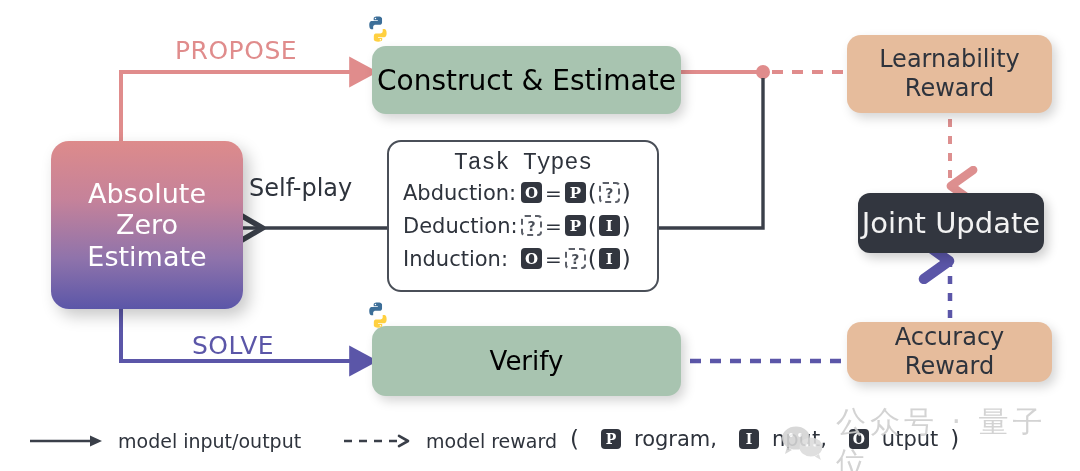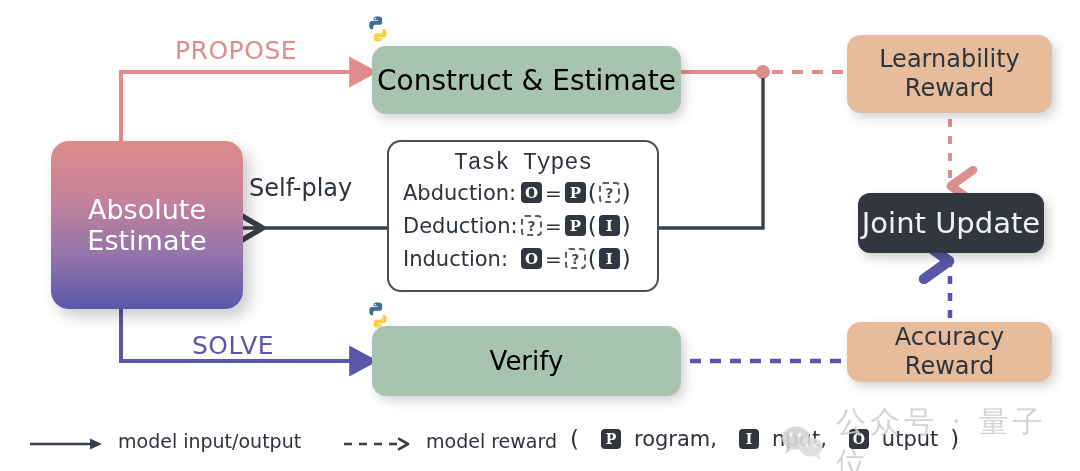--- a/index.html
+++ b/index.html
@@ -69,21 +69,21 @@
   .paren{font-size:23px;color:#2e333c;}
   .eq{font-size:20px;color:#2e333c;padding:0 1px;}
 
   
   #propose-label{left:175px;top:36px;font-size:25px;color:#e08c8c;letter-spacing:.5px;}
   #solve-label{left:192px;top:331px;font-size:25px;color:#5b56a8;letter-spacing:.5px;}
   #selfplay-label{left:249px;top:174px;font-size:24px;color:#2e333c;}
 
   
   #legend{left:0;top:424px;width:1080px;height:47px;}
-  .lg-item{position:absolute;display:flex;align-items:flex-end;gap:12px;
+  .lg-item{position:absolute;display:flex;align-items:center;gap:12px;
            font-size:19px;color:#2e333c;}
   #lg1{left:28px;top:6px;}
   #lg2{left:342px;top:6px;}
   #lg3{left:570px;top:2px;font-size:21px;}
   #lg3 .badge{width:20px;height:20px;font-size:14px;}
   .lg-text{white-space:nowrap;}
   .legend-tuple{display:flex;align-items:center;white-space:nowrap;}
   .legend-tuple .badge{margin-right:1px;}
   .tup-sep{padding-right:10px;}
 
@@ -135,20 +135,21 @@
     <path d="M690,361 L847,361" fill="none" stroke="#5b56a8" stroke-width="4.5" stroke-dasharray="11 9"></path>
 
     <path d="M950,119 L950,186" fill="none" stroke="#dd8f8f" stroke-width="4" stroke-dasharray="8 9" marker-end="url(#ah-pink-v)"></path>
 
     <path d="M950,318 L950,261" fill="none" stroke="#5b56a8" stroke-width="4.5" stroke-dasharray="8 9" marker-end="url(#ah-purple-v)"></path>
   </svg>
 
   <div id="reasoner" class="abs">
     <div class="txt">
       <div>Absolute</div>
+      <div>Zero</div>
       <div>Estimate</div>
     </div>
   </div>
 
   <div id="construct" class="abs greenbox">
     <span>Construct &amp; Estimate</span>
   </div>
   <svg class="py-logo" style="left:358px;top:14px;" viewBox="0 0 64 64">
     <path fill="#3c6e98" d="M31.6 4c-6.9 0-6.5 3-6.5 3l.01 3.1h6.6v.94H22.5s-4.5-.51-4.5 6.5c0 7.02 3.93 6.77 3.93 6.77h2.33v-3.25s-.13-3.93 3.86-3.93h6.6s3.74.06 3.74-3.62V7.7S39.03 4 31.6 4zm-3.64 2.1a1.19 1.19 0 1 1 0 2.38 1.19 1.19 0 0 1 0-2.38z"></path>
     <path fill="#ffd040" d="M32.2 44.3c6.9 0 6.5-3 6.5-3l-.01-3.1h-6.6v-.94h9.2s4.5.51 4.5-6.5c0-7.02-3.93-6.77-3.93-6.77h-2.33v3.25s.13 3.93-3.86 3.93h-6.6s-3.74-.06-3.74 3.62v5.8s-.57 3.71 6.87 3.71zm3.64-2.1a1.19 1.19 0 1 1 0-2.38 1.19 1.19 0 0 1 0 2.38z"></path>

